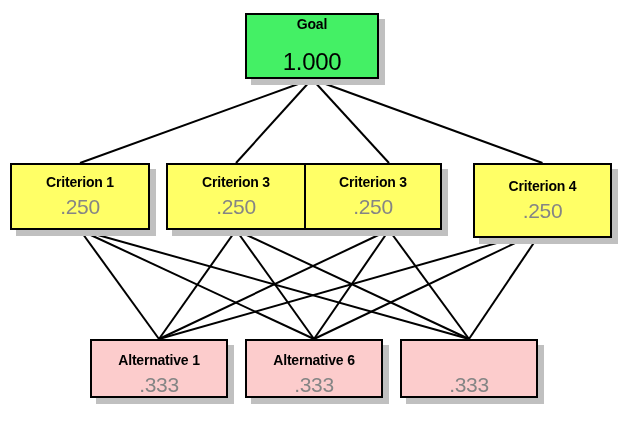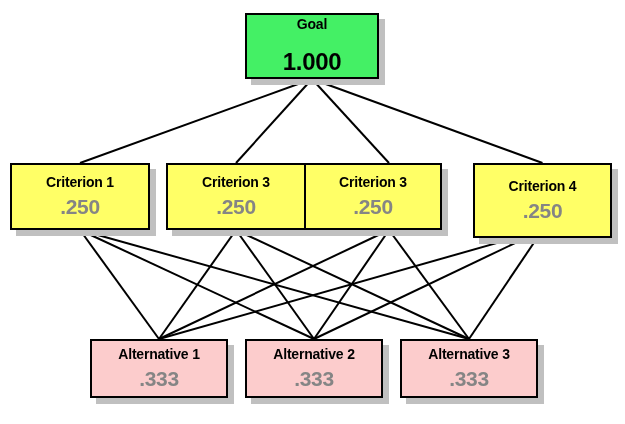--- a/index.html
+++ b/index.html
@@ -38,21 +38,21 @@
     z-index: 2;
   }
   .node .node-label {
     font-size: 14px;
     font-weight: bold;
     color: #000000;
     line-height: 1.1;
     letter-spacing: -0.2px;
   }
   .node .node-value {
-    font-weight: bold;
+    font-weight: normal;
     line-height: 1.1;
     letter-spacing: -0.3px;
   }
   .node-goal {
     background: #44f065;
     gap: 16px;
   }
   .node-goal .node-value {
     font-size: 24px;
     color: #000000;
@@ -61,20 +61,21 @@
   .node-criterion {
     background: #ffff66;
   }
   .node-criterion .node-value {
     font-size: 21px;
     color: #858585;
     margin-top: 4px;
   }
   .node-alternative {
     background: #fccccc;
+    justify-content: flex-end;
   }
   .node-alternative .node-value {
     font-size: 21px;
     color: #858585;
     margin-top: 5px;
   }
 </style>
 </head>
 <body>
 
@@ -116,21 +117,20 @@
       </div>
       <div class="node node-criterion" style="left: 473px; top: 163px; width: 139px; height: 75px; background: rgb(255, 255, 102);">
         <div class="node-label">Criterion 4</div>
         <div class="node-value" style="color: rgb(133, 133, 133);">.250</div>
       </div>
       <div class="node node-alternative" style="left: 90px; top: 339px; width: 138px; height: 59px; background: rgb(252, 204, 204);">
         <div class="node-label">Alternative 1</div>
         <div class="node-value" style="color: rgb(133, 133, 133);">.333</div>
       </div>
       <div class="node node-alternative" style="left: 245px; top: 339px; width: 138px; height: 59px; background: rgb(252, 204, 204);">
-        <div class="node-label">Alternative 2</div>
+        <div class="node-label">Alternative 6</div>
         <div class="node-value" style="color: rgb(133, 133, 133);">.333</div>
       </div>
       <div class="node node-alternative" style="left: 400px; top: 339px; width: 138px; height: 59px; background: rgb(252, 204, 204);">
-        <div class="node-label">Alternative 3</div>
         <div class="node-value" style="color: rgb(133, 133, 133);">.333</div>
       </div>
     </div>
 </div>
 
 </body></html>

